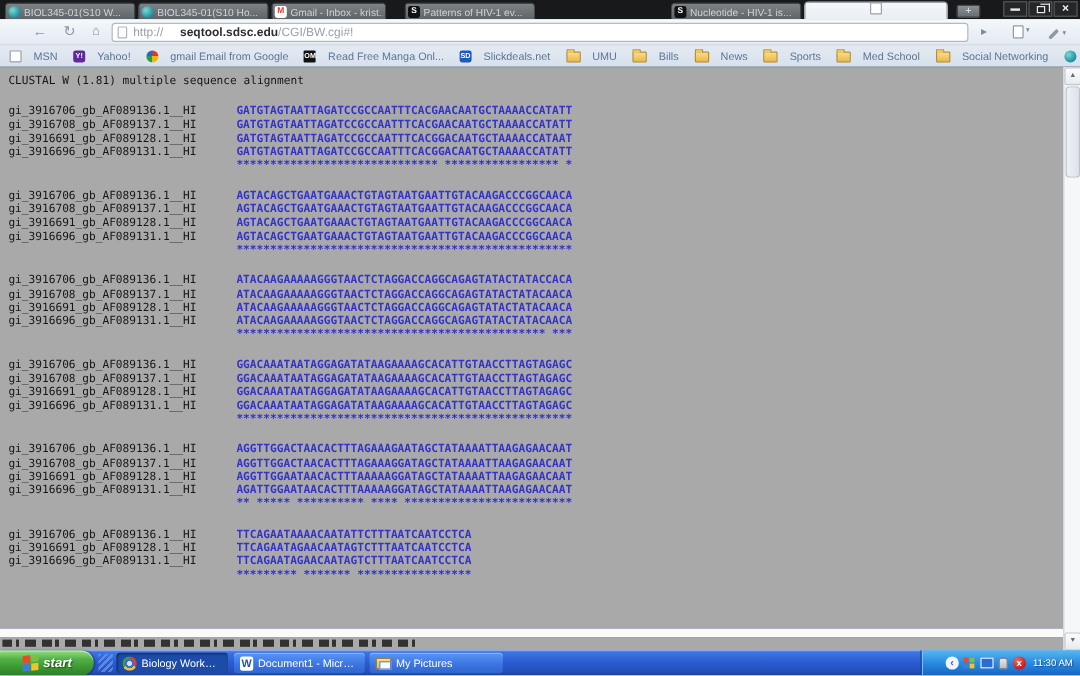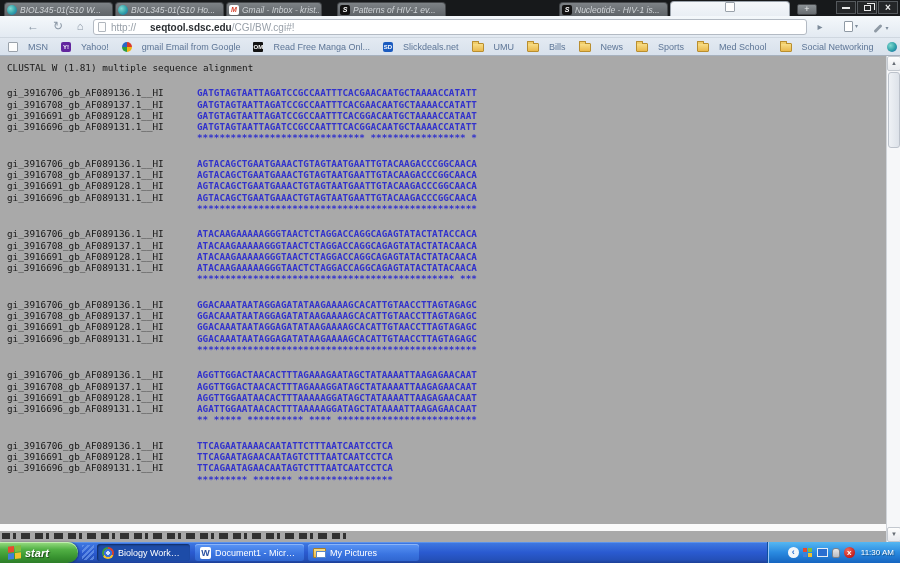--- a/index.html
+++ b/index.html
@@ -4,21 +4,21 @@
 <style>
   * { margin:0; padding:0; box-sizing:border-box; }
   html,body { width:900px; height:563px; overflow:hidden; }
   body { font-family:"Liberation Sans", sans-serif; }
   #screen { position:relative; width:900px; height:563px; background:#e8e8e8; overflow:hidden; }
 
   
   .tabstrip { position:absolute; left:0; top:0; width:900px; height:16px; background:#17191b; }
   .tab { position:absolute; top:2px; height:14px; border-radius:4px 4px 0 0;
          background:linear-gradient(180deg,#7d8286,#5f6468); border:1px solid #45484b; border-bottom:none;
-         display:flex; align-items:center; gap:3px; padding:0 2px; overflow:hidden;font-style:italic; }
+         display:flex; align-items:center; gap:3px; padding:0 2px; overflow:hidden; }
   .tab .tlabel { font-size:8.5px; color:#cfd3d6; white-space:nowrap; overflow:hidden; }
   .tab.active { background:linear-gradient(180deg,#f4f7fa,#e9eef4); border-color:#9aa2ab; top:1px; height:15px;flex-direction:column; }
   .tab.active .tlabel { color:#8496ab; }
   .fav { width:10px; height:10px; flex:0 0 auto; font-size:7px; line-height:10px; text-align:center; }
   .fav.bw  { border-radius:50%; background:radial-gradient(circle at 35% 35%, #7fd8d0, #2fa0a8 55%, #1b5fae); }
   .fav.gm  { background:#fff; border-radius:2px; color:#d43f2a; font-weight:bold; }
   .fav.ncbi{ background:#111; border-radius:2px; color:#fff; font-weight:bold; }
   .fav.page{ background:#fdfdfd; border:1px solid #9aa2ab; border-radius:1px; }
   .newtab { position:absolute; left:797px; top:4px; width:20px; height:11px; border-radius:2px;
             background:linear-gradient(180deg,#8a9094,#686d71); border:1px solid #45484b; color:#e8eaec;
@@ -88,21 +88,21 @@
   .sb-up { top:0; } .sb-down { bottom:0; }
   .sthumb { position:absolute; left:1px; top:16px; width:12px; height:76px; background:linear-gradient(90deg,#eef1f5,#dde2e9);
             border:1px solid #bcc2cb; border-radius:3px; }
 
   
   .taskbar { position:absolute; left:0; top:542px; width:900px; height:21px;
              background:linear-gradient(180deg,#6ba1f0 0%,#3d76e0 7%,#2a5ad0 50%,#2450b8 85%,#1c3f96 100%); }
   .startbtn { position:absolute; left:0; top:0; height:21px; width:78px; border-radius:0 11px 11px 0;
               background:linear-gradient(180deg,#9ade84 0%,#52b145 35%,#37922f 75%,#2d7d28 100%);
               box-shadow:inset 0 1px 0 #c2eeb0, 1px 0 2px rgba(0,0,0,.4);
-              display:flex; align-items:center; gap:4px; padding:0 10px 0 8px; }
+              display:flex; align-items:center; gap:4px; padding:0 10px 0 19px; }
   .startflag { width:13px; height:13px; display:grid; grid-template-columns:6px 6px; grid-template-rows:6px 6px; gap:1px; transform:skewY(-6deg); }
   .startflag i:nth-child(1){background:#e84a2e;} .startflag i:nth-child(2){background:#7fbf3f;}
   .startflag i:nth-child(3){background:#3f7fd9;} .startflag i:nth-child(4){background:#f2c12e;}
   .startlabel { color:#fff; font-size:11px; font-weight:bold; font-style:italic; text-shadow:1px 1px 1px rgba(0,0,0,.5); }
   .grip { position:absolute; left:82px; top:3px; width:12px; height:15px; opacity:.7;
           background:repeating-linear-gradient(135deg,#6f9bed 0 2px, transparent 2px 4px); }
   .taskbtn { position:absolute; top:2px; height:17px; border-radius:3px; display:flex; align-items:center; gap:4px;
              padding:0 5px; overflow:hidden; background:linear-gradient(180deg,#5a95f5,#3a74e0 60%,#3066cf);
              box-shadow:inset 0 1px 0 #8ab4f8; }
   .taskbtn.pressed { background:#1d4ca8; box-shadow:inset 1px 1px 2px rgba(0,0,0,.45); }

